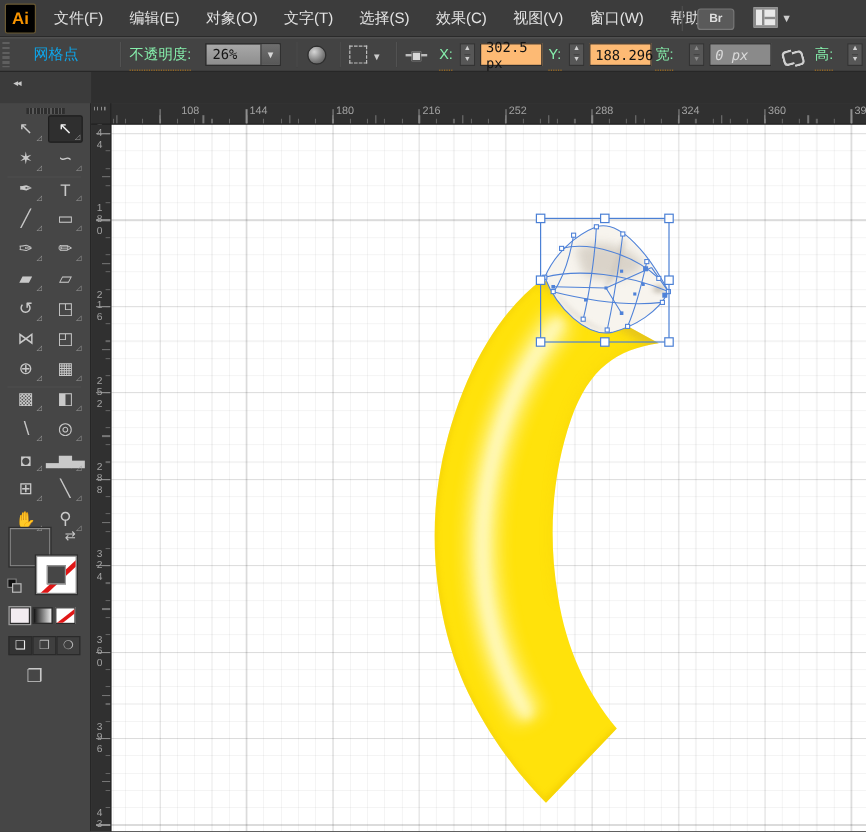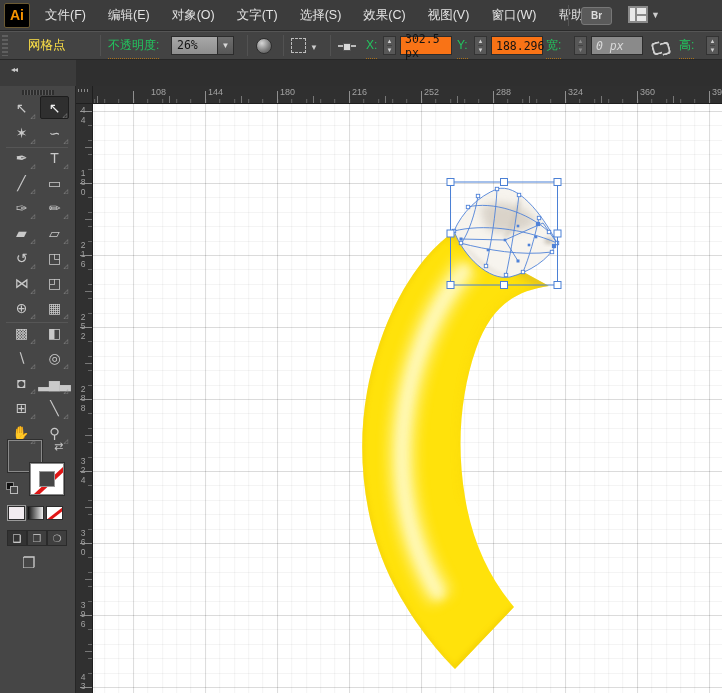--- a/index.html
+++ b/index.html
@@ -17,35 +17,35 @@
   .ws-thumb{width:20px;height:17px;background:#e9e9e9;border:2px solid #8a8a8a;position:relative;}
   .ws-thumb:before{content:"";position:absolute;left:5px;top:0;bottom:0;width:2px;background:#8a8a8a;}
   .ws-thumb:after{content:"";position:absolute;left:7px;top:6px;right:0;height:2px;background:#8a8a8a;}
   .ws-caret{color:#ccc;font-size:9px;}
 
   
   .controlbar{position:absolute;left:0;top:31px;width:722px;height:29px;background:#434343;border-top:1px solid #555;border-bottom:1px solid #272727;}
   .cb{position:absolute;top:0;height:27px;display:flex;align-items:center;}
   .cb-grip{left:2px;width:6px;top:3px;height:21px;background:repeating-linear-gradient(to bottom,#5f5f5f 0 2px,transparent 2px 4px);}
   .cb-sep{width:1px;top:3px;height:21px;background:#303030;border-right:1px solid #525252;}
-  .cb-label{font-size:12.5px;color:#fde047;}
-  .cb-orange{font-size:12px;color:#22c55e;border-bottom:1px dotted #a8701c;padding-bottom:1px;line-height:12px;}
+  .cb-label{font-size:12.5px;color:#0ea5e9;}
+  .cb-orange{font-size:12px;color:#86efac;border-bottom:1px dotted #a8701c;padding-bottom:1px;line-height:12px;}
   .combo{position:absolute;left:171px;top:4px;width:63px;height:19px;border:1px solid #2c2c2c;background:linear-gradient(#a8a8a8,#8e8e8e);display:flex;}
   .combo .val{flex:1;font-size:11.5px;color:#151515;padding:1px 0 0 5px;font-family:"DejaVu Sans Mono",monospace;}
   .combo .arrow{width:16px;border-left:1px solid #2c2c2c;background:linear-gradient(#6e6e6e,#575757);color:#d8d8d8;font-size:8px;display:flex;align-items:center;justify-content:center;}
   .sphere{position:absolute;left:256px;top:6px;width:16px;height:16px;border-radius:50%;background:radial-gradient(circle at 35% 30%,#d6d6d6,#7a7a7a 60%,#4a4a4a);border:1px solid #2e2e2e;}
   .marquee{position:absolute;left:291px;top:6px;width:15px;height:15px;border:1px dashed #bdbdbd;}
   .marquee-caret{position:absolute;left:310px;top:11px;color:#ccc;font-size:8px;}
   .anchor-ic{position:absolute;left:338px;top:13px;width:18px;height:2px;background:#bcbcbc;}
   .anchor-ic:before{content:"";position:absolute;left:5px;top:-2px;width:6px;height:6px;background:#d8d8d8;border:1px solid #555;}
   .spin{width:13px;height:19px;top:4px;background:#575757;border:1px solid #333;display:flex;flex-direction:column;}
   .spin span{flex:1;display:flex;align-items:center;justify-content:center;font-size:6px;color:#cfcfcf;line-height:1;}
   .spin span:first-child{border-bottom:1px solid #444;}
   .spin.disabled span{color:#8a8a8a;}
-  .field{top:4px;height:19px;background:#f97316;border:1px solid #2c2c2c;font-family:"DejaVu Sans Mono",monospace;font-size:11.5px;color:#141414;padding:0 4px;display:flex;align-items:center;}
+  .field{top:4px;height:19px;background:#fdba74;border:1px solid #2c2c2c;font-family:"DejaVu Sans Mono",monospace;font-size:11.5px;color:#141414;padding:0 4px;display:flex;align-items:center;}
   .field.disabled{background:#8a8a8a;color:#d9d9d9;font-style:italic;}
   .chain{position:absolute;left:652px;top:8px;width:20px;height:13px;color:#cfcfcf;font-size:11px;letter-spacing:-1px;}
   .chain:before{content:"";position:absolute;left:0;top:2px;width:7px;height:9px;border:2px solid #cfcfcf;border-right:none;border-radius:4px 0 0 4px;transform:rotate(-15deg);}
   .chain:after{content:"";position:absolute;right:2px;top:2px;width:7px;height:9px;border:2px solid #cfcfcf;border-left:none;border-radius:0 4px 4px 0;transform:rotate(-15deg);}
 
   
   .tabstrip{position:absolute;left:0;top:60px;width:722px;height:26px;background:#2f2f2f;}
   .tools-header{position:absolute;left:0;top:0;width:76px;height:26px;background:#3b3b3b;}
   .collapse-btn{position:absolute;left:11px;top:5px;color:#c9c9c9;font-size:8px;letter-spacing:-1px;}
   .doc-tab{position:absolute;left:76px;top:2px;width:212px;height:24px;background:#4d4d4d;border:1px solid #252525;border-bottom:none;border-radius:3px 3px 0 0;display:flex;align-items:center;justify-content:center;gap:8px;}

